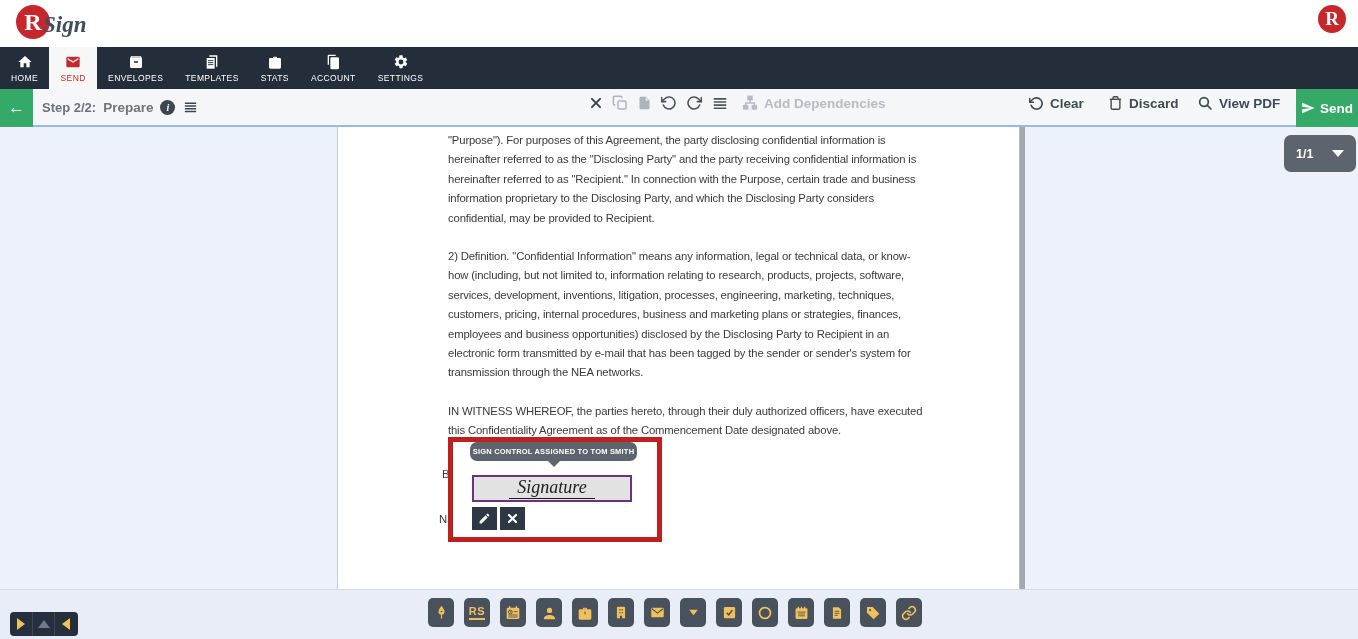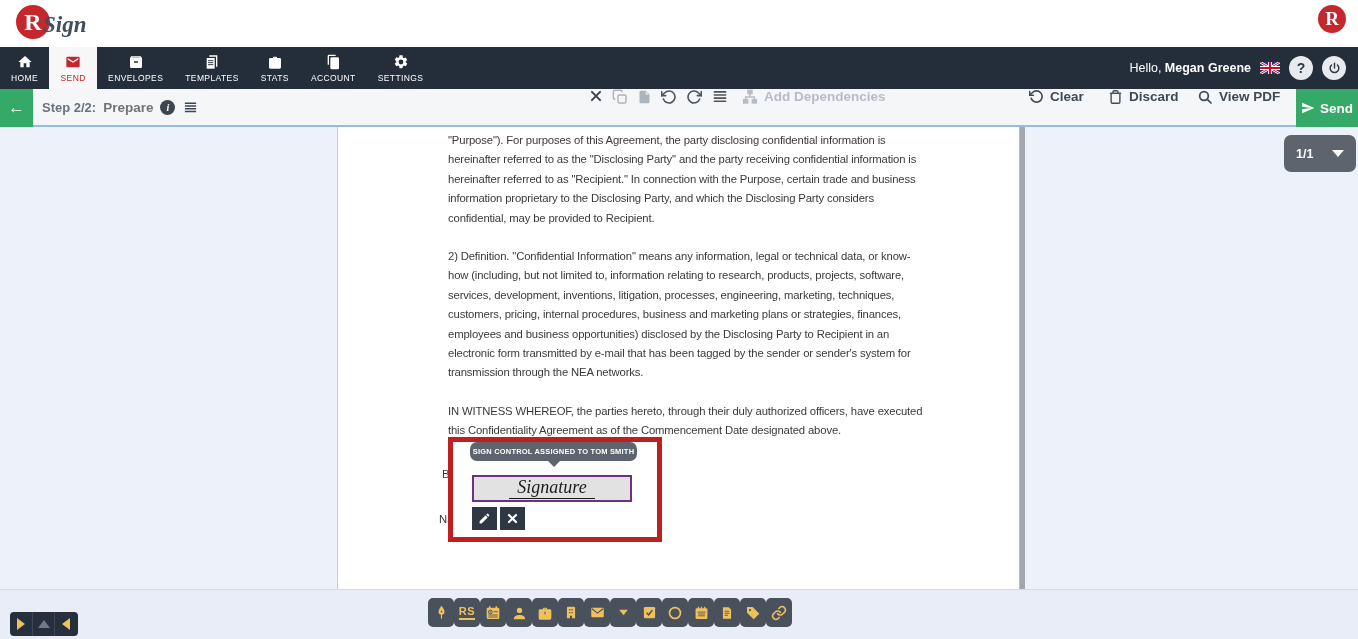--- a/index.html
+++ b/index.html
@@ -38,21 +38,21 @@
              border-bottom:2px solid #93bde2; }
   .back-btn { position:absolute; left:0; top:0; width:33px; height:38px; background:#35a967;
               color:#fff; font-size:17px; font-weight:bold; display:flex; align-items:center;
               justify-content:center; cursor:pointer; }
   .step { position:absolute; left:42px; top:0; height:36px; display:flex; align-items:center; gap:7px; }
   .step-prefix { color:#68737e; font-size:13px;font-weight:bold; }
   .step-name { color:#737373; font-size:13.5px; font-weight:bold; }
   .info-dot { width:15px; height:15px; border-radius:50%; background:#3c4650; color:#fff;
               font-family:"Liberation Serif",serif; font-style:italic; font-weight:bold;
               font-size:10px; display:flex; align-items:center; justify-content:center; cursor:pointer; }
-  .tb-group { position:absolute; top:0; height:28px; display:flex; align-items:flex-start; }
+  .tb-group { position:absolute; top:0; height:28px; display:flex; align-items:center; }
   .tb-icons { left:589px; gap:9px; }
   .tb-icons .tbi { cursor:pointer; display:flex; }
   .tb-btn { gap:6px; cursor:pointer; font-size:13.5px; font-weight:bold; color:#3f4a55; }
   .tb-btn svg { display:block; }
   .tb-btn.disabled { color:#b6bcc3; }
   .send-btn { position:absolute; right:0; top:0; width:62px; height:38px; background:#35a967;
               color:#fff; display:flex; align-items:center; justify-content:center; gap:5px;
               font-size:13.5px; font-weight:bold; cursor:pointer; }
 
   
@@ -89,21 +89,21 @@
                cursor:move; }
   .sig-text { font-family:cursive; font-style:italic; font-size:18px; color:#1c1c1c;
               border-bottom:1.5px solid #1c1c1c; padding:0 8px 1px; line-height:19px; }
   .ctrl-btns { position:absolute; left:19px; top:65px; display:flex; gap:3px; }
   .ctrl-btn { width:25px; height:23px; background:#2e3744; display:flex; align-items:center;
               justify-content:center; cursor:pointer; }
 
   
   .bottombar { position:absolute; left:0; top:589px; width:100%; height:50px; background:#e9edf8;
                border-top:1px solid #d5dae6; }
-  .bb-icons { position:absolute; left:428px; top:8px; display:flex; }
+  .bb-icons { position:absolute; left:428px; top:8px; display:flex; gap:10px; }
   .bb-icon { width:26px; height:29px; border-radius:5px; background:#49515d; display:flex;
              align-items:center; justify-content:center; cursor:grab; }
   .bb-rs { color:#f0c05a; font-size:11px; font-weight:bold; border-bottom:2px solid #f0c05a;
            padding-bottom:1px; letter-spacing:.5px; }
   .page-nav { position:absolute; left:10px; top:22px; width:68px; height:24px; background:#262f3d;
               border-radius:4px; display:flex; }
   .pn-cell { width:22px; display:flex; align-items:center; justify-content:center; cursor:pointer; }
   .pn-cell + .pn-cell { border-left:1px solid #3e4755; }
   .tri-right { width:0; height:0; border-top:6px solid transparent; border-bottom:6px solid transparent;
                border-left:8px solid #f0c05a; }
@@ -166,37 +166,20 @@
       <span class="nav-label">ACCOUNT</span>
     </div>
     <div class="nav-item">
       <svg viewBox="0 0 24 24">
           <path d="M19.14 12.94c.04-.3.06-.61.06-.94s-.02-.64-.07-.94l2.03-1.58c.18-.14.23-.41.12-.61l-1.92-3.32c-.12-.22-.37-.29-.59-.22l-2.39.96c-.5-.38-1.03-.7-1.62-.94l-.36-2.54A.49.49 0 0 0 13.92 2h-3.84c-.24 0-.43.17-.47.41l-.36 2.54c-.59.24-1.13.57-1.62.94l-2.39-.96c-.22-.08-.47 0-.59.22L2.73 8.48c-.12.21-.08.47.12.61l2.03 1.58c-.05.3-.09.63-.09.94s.02.64.07.94l-2.03 1.58c-.18.14-.23.41-.12.61l1.92 3.32c.12.22.37.29.59.22l2.39-.96c.5.38 1.03.7 1.62.94l.36 2.54c.05.24.24.41.48.41h3.84c.24 0 .44-.17.47-.41l.36-2.54c.59-.24 1.13-.56 1.62-.94l2.39.96c.22.08.47 0 .59-.22l1.92-3.32c.12-.22.07-.47-.12-.61l-2.01-1.58zM12 15.6A3.6 3.6 0 1 1 12 8.4a3.6 3.6 0 0 1 0 7.2z" fill="currentColor"></path>
         </svg>
       <span class="nav-label">SETTINGS</span>
     </div>
   </div>
 
-  <div class="nav-right">
-    <span class="greeting"><span>Hello,</span> <b>Megan Greene</b></span>
-    <svg width="20" height="12" viewBox="0 0 20 12">
-      <rect width="20" height="12" fill="#1f3d7a"></rect>
-      <path d="M0 0l20 12M20 0L0 12" stroke="#fff" stroke-width="2.6"></path>
-      <path d="M0 0l20 12M20 0L0 12" stroke="#c8102e" stroke-width="1"></path>
-      <path d="M10 0v12M0 6h20" stroke="#fff" stroke-width="4"></path>
-      <path d="M10 0v12M0 6h20" stroke="#c8102e" stroke-width="2.2"></path>
-    </svg>
-    <div class="round-btn">?</div>
-    <div class="round-btn">
-      <svg width="13" height="13" viewBox="0 0 24 24" fill="none" stroke="#2d3642" stroke-width="2.6" stroke-linecap="round">
-          <path d="M12 2v9"></path>
-          <path d="M6.6 5.6a8 8 0 1 0 10.8 0"></path>
-        </svg>
-    </div>
-  </div>
 
   <div class="toolbar">
     <div class="back-btn">←</div>
     <div class="step">
       <span class="step-prefix">Step 2/2:</span>
       <span class="step-name">Prepare</span>
       <div class="info-dot">i</div>
       <svg width="17" height="15" viewBox="0 0 24 24" style="cursor:pointer">
           <path d="M3 5h18M3 9.5h18M3 14h18M3 18.5h18" stroke="#3c4650" stroke-width="2.4"></path>
         </svg>

